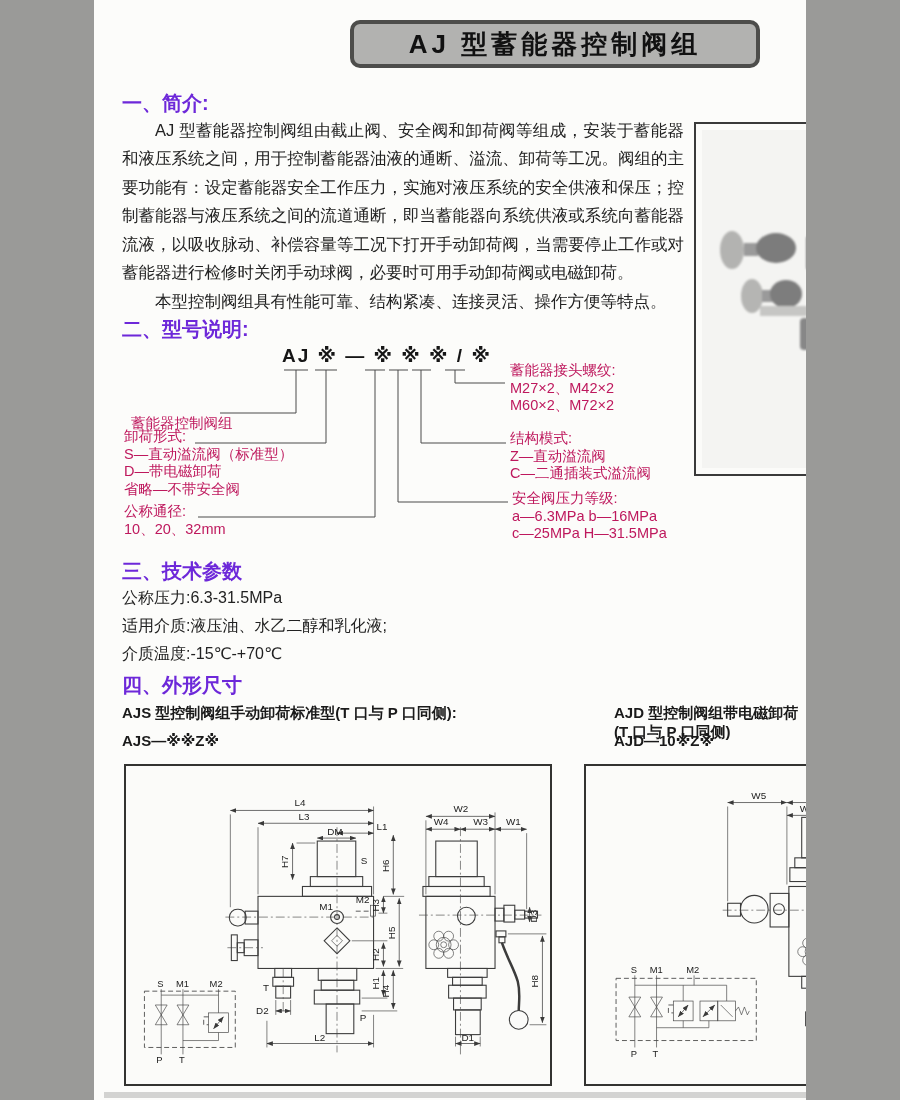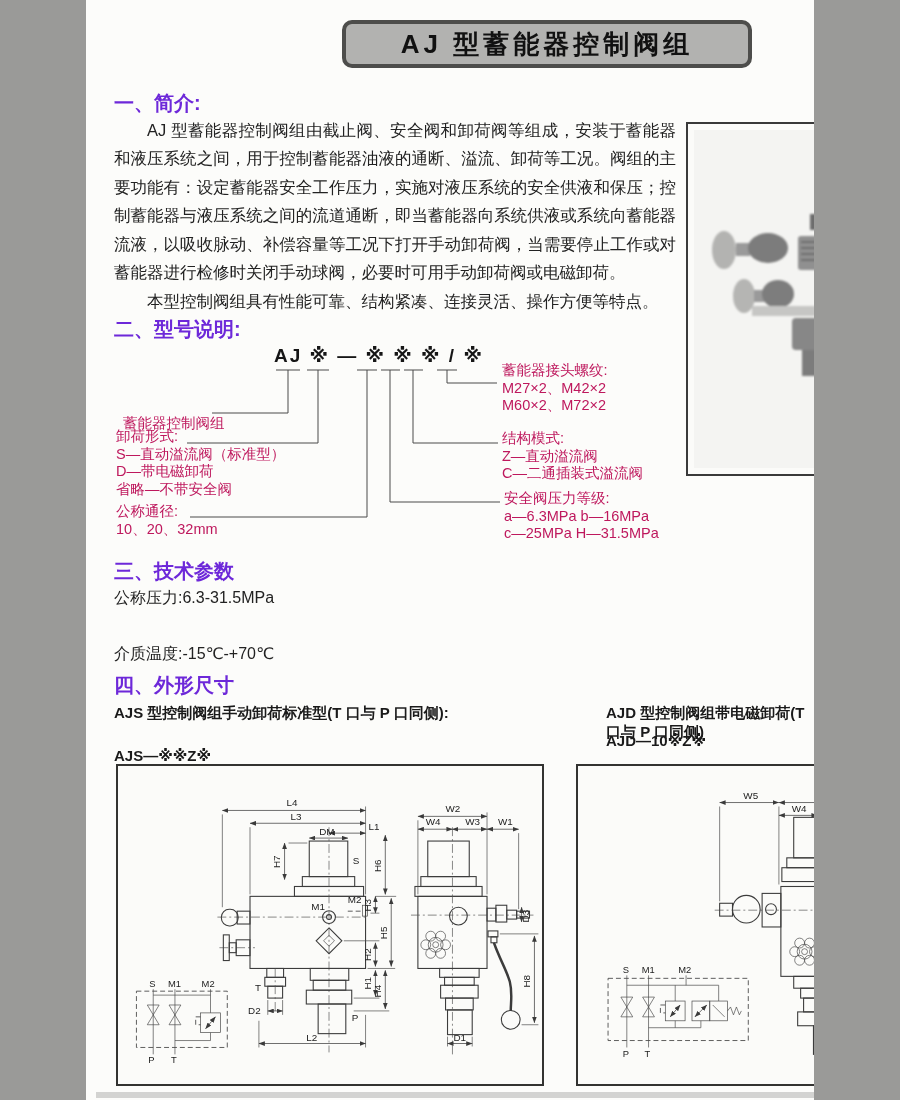--- a/index.html
+++ b/index.html
@@ -1,19 +1,19 @@
 <!DOCTYPE html>
 <html><head>
 <meta charset="utf-8">
 <style>
   html,body{margin:0;padding:0;background:#9a9a98;}
   #page{
     position:relative;width:712px;height:1100px;margin:0 auto;
     background:#fcfcfa;overflow:hidden;
-    font-family:"Liberation Sans","DejaVu Sans",sans-serif;color:#1c1c1c;padding-left:16px;
+    font-family:"Liberation Sans","DejaVu Sans",sans-serif;color:#1c1c1c;
   }
   .abs{position:absolute;}
   .title-box{
     left:256px;top:20px;width:402px;height:40px;
     background:#b2b2b0;border:4px solid #4d4d4b;border-radius:10px;
     display:flex;align-items:center;justify-content:center;
     font-size:26px;font-weight:bold;letter-spacing:4px;color:#111;
   }
   .h1{font-size:20px;font-weight:bold;color:#6d28d9;}
   .body-text{font-size:16.5px;line-height:28.4px;text-align:justify;color:#222;}
@@ -142,25 +142,26 @@
   </div>
 
   <div class="abs lbl" style="left:418px;top:490px;">
     <div>安全阀压力等级:</div>
     <div>a—6.3MPa   b—16MPa</div>
     <div>c—25MPa   H—31.5MPa</div>
   </div>
 
   <div class="abs h1" style="left:28px;top:558px;">三、技术参数</div>
   <div class="abs tech-line" style="left:28px;top:588px;">公称压力:6.3-31.5MPa</div>
+  <div class="abs tech-line" style="left:28px;top:616px;">适用介质:液压油、水乙二醇和乳化液;</div>
   <div class="abs tech-line" style="left:28px;top:644px;">介质温度:-15℃-+70℃</div>
 
   <div class="abs h1" style="left:28px;top:672px;">四、外形尺寸</div>
   <div class="abs sub-title" style="left:28px;top:704px;">AJS 型控制阀组手动卸荷标准型(T 口与 P 口同侧):</div>
-  <div class="abs sub-title" style="left:28px;top:747px;">AJS—※※Z※</div>
+  <div class="abs sub-title" style="left:28px;top:732px;">AJS—※※Z※</div>
   <div class="abs sub-title" style="left:520px;top:704px;">AJD 型控制阀组带电磁卸荷(T 口与 P 口同侧)</div>
   <div class="abs sub-title" style="left:520px;top:732px;">AJD—10※Z※</div>
 
   <div class="abs panel" style="left:30px;top:764px;width:424px;height:318px;">
     <svg width="424" height="318" viewBox="0 0 428 322">
 
       <g>
         <rect x="133" y="132" width="117" height="73" class="ln"></rect>
         <rect x="193" y="76" width="39" height="36" class="ln"></rect>
         <rect x="186" y="112" width="53" height="10" class="ln"></rect>

